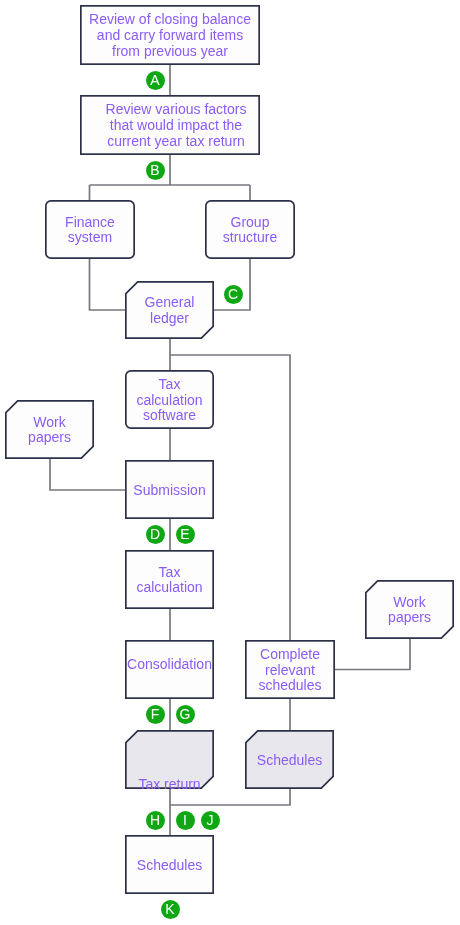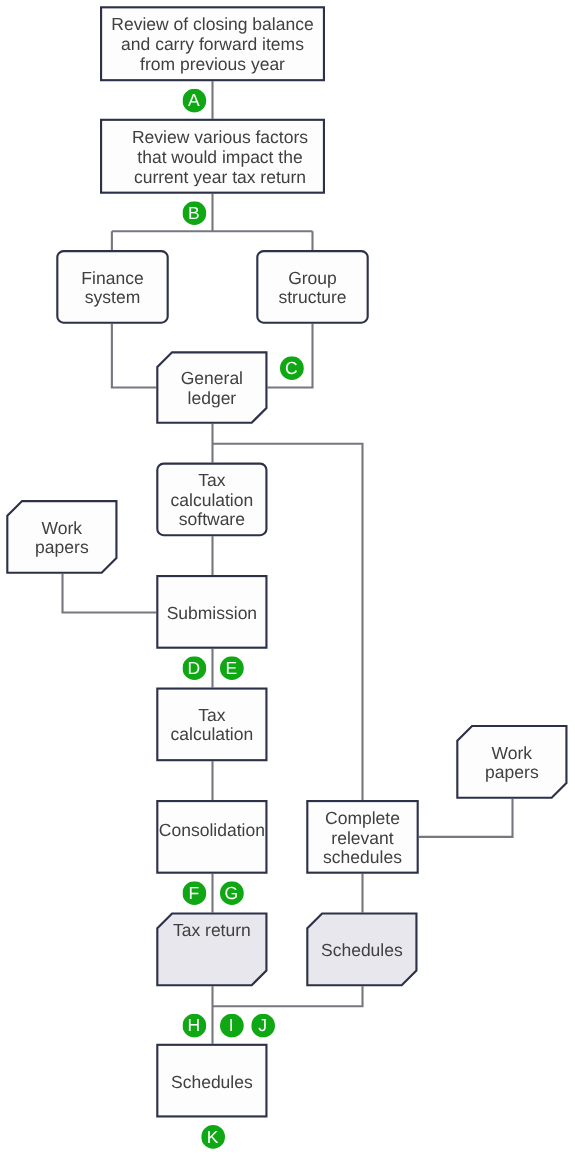--- a/index.html
+++ b/index.html
@@ -1,21 +1,21 @@
 <!DOCTYPE html>
 <html><head>
 <meta charset="utf-8">
 <title>Tax process flowchart</title>
 <style>
   html,body{margin:0;padding:0;background:#ffffff;-webkit-font-smoothing:antialiased;}
   body{width:460px;height:925px;position:relative;overflow:hidden;
        font-family:"Liberation Sans",sans-serif;}
   #canvas{position:absolute;left:0;top:0;width:460px;height:925px;}
   .node{position:absolute;box-sizing:border-box;display:flex;align-items:center;
-        justify-content:center;text-align:center;color:#404040;font-size:14px;
+        justify-content:center;text-align:center;color:#8b5cf6;font-size:14px;
         line-height:15.6px;z-index:3;}
   .node span{display:block;padding:0 3px;position:relative;top:0.85px;transform:translateZ(0);}
   .badge{position:absolute;width:19px;height:19px;border-radius:50%;
          background:#0fa814;color:#ffffff;font-size:14px;line-height:19px;
          text-align:center;z-index:6;font-family:"Liberation Sans",sans-serif;
          transform:translateZ(0);}
 </style>
 </head>
 <body>
 
@@ -88,21 +88,21 @@
     </div>
   <div class="node" style="left: 125px; top: 640px; width: 89px; height: 47px;">
       <span>Consolidation</span>
     </div>
   <div class="node" style="left: 245px; top: 640px; width: 90px; height: 59px;">
       <span>Complete<br>relevant<br>schedules</span>
     </div>
   <div class="node" style="left: 365px; top: 580px; width: 89px; height: 59px;">
       <span>Work<br>papers</span>
     </div>
-  <div class="node" style="left: 125px; top: 714px; width: 89px; height: 59px;">
+  <div class="node" style="left: 125px; top: 754px; width: 89px; height: 59px;">
       <span>Tax return</span>
     </div>
   <div class="node" style="left: 245px; top: 730px; width: 89px; height: 59px;">
       <span>Schedules</span>
     </div>
   <div class="node" style="left: 125px; top: 835px; width: 89px; height: 59px;">
       <span>Schedules</span>
     </div>
 </div>
 <div id="badge-layer">

